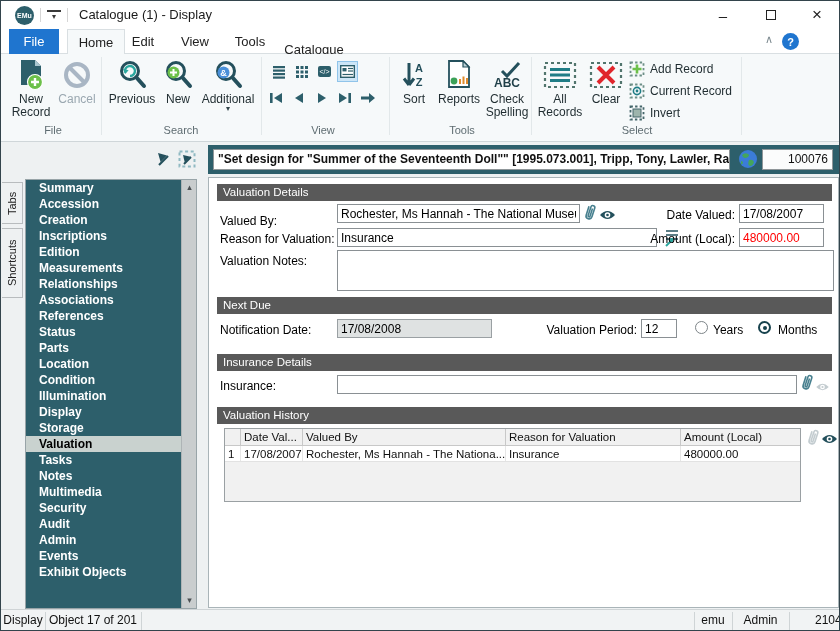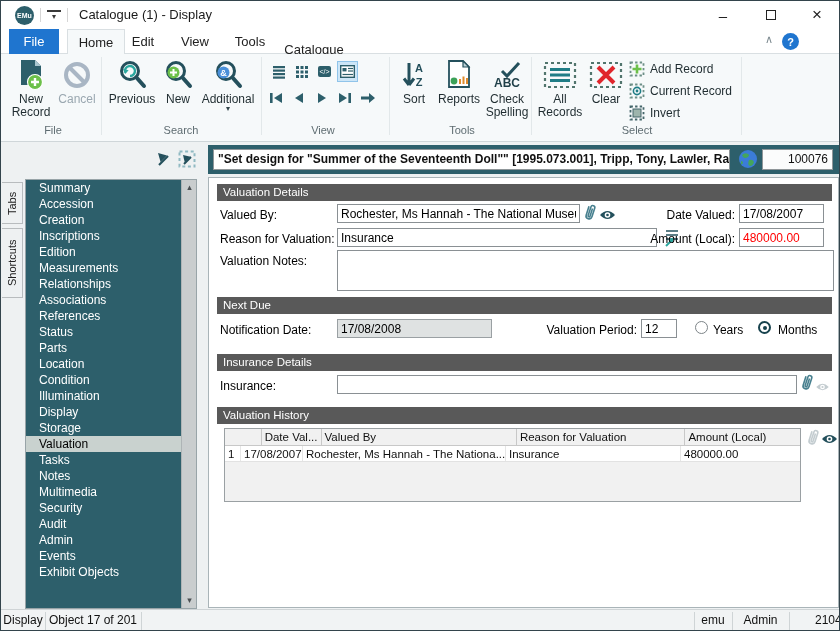--- a/index.html
+++ b/index.html
@@ -69,21 +69,21 @@
     font-family:"Liberation Sans",sans-serif;padding:0 3px;color:#000;}
   .fin.gray{background:#dfe2e2;border-color:#9aa0a3;}
   .fin.red{color:#f00;}
   .notes{position:absolute;border:1px solid #8a9094;background:#fff;}
   .radio{position:absolute;width:13px;height:13px;border-radius:50%;border:1px solid #7d8488;background:#fff;}
   .radio.checked{border:2px solid #17424d;}
   .radio.checked::after{content:"";position:absolute;left:2.5px;top:2.5px;width:4px;height:4px;border-radius:50%;background:#17424d;}
 
   
   .htable{position:absolute;left:15px;top:250px;width:577px;height:74px;border:1px solid #9aa0a3;background:#f1f1f1;}
-  .hrow{display:flex;height:17px;background:#f1f1f1;border-bottom:1px solid #c8c8c8;padding-left:21px;}
+  .hrow{display:flex;height:17px;background:#f1f1f1;border-bottom:1px solid #c8c8c8;}
   .drow{display:flex;height:16px;background:#fff;border-bottom:1px solid #e2e2e2;}
   .hcell,.dcell{font-size:11.5px;line-height:16px;padding:0 3px;border-right:1px solid #c8c8c8;
     white-space:nowrap;overflow:hidden;}
   .dcell{border-right:1px solid #e6e6e6;}
 
   
   .statusbar{left:0;top:608px;width:838px;height:22px;background:#f1f3f4;border-top:1px solid #cfd4d6;}
   .scell{position:absolute;top:0;height:22px;font-size:12px;line-height:21px;color:#111;}
   .ssep{position:absolute;top:2px;width:1px;height:18px;background:#cfd4d6;}
 </style>
@@ -362,21 +362,21 @@
   </div>
 
   <div class="abs vtab" style="left:1px;top:181px;width:21px;height:42px;">
     <span>Tabs</span>
   </div>
   <div class="abs vtab" style="left:1px;top:227px;width:21px;height:70px;">
     <span>Shortcuts</span>
   </div>
 
   <div class="abs sidebar">
-    <div style="width:155px;">
+    <div style="width:155px;font-weight:bold;">
       <div class="sideitem">Summary</div>
       <div class="sideitem">Accession</div>
       <div class="sideitem">Creation</div>
       <div class="sideitem">Inscriptions</div>
       <div class="sideitem">Edition</div>
       <div class="sideitem">Measurements</div>
       <div class="sideitem">Relationships</div>
       <div class="sideitem">Associations</div>
       <div class="sideitem">References</div>
       <div class="sideitem">Status</div>
@@ -399,21 +399,21 @@
     <div class="sscroll">
       <div class="sarrow" style="top:0;">▴</div>
       <div class="sarrow" style="bottom:0;">▾</div>
     </div>
   </div>
 
   <div class="abs panel">
 
     <div class="sechdr" style="top:6px;">Valuation Details</div>
 
-    <div class="flabel" style="left:11px;top:30px;">Valued By:</div>
+    <div class="flabel" style="left:11px;top:36px;">Valued By:</div>
     <input class="fin" style="left: 128px; top: 26px; width: 243px;" readonly="" value="Rochester, Ms Hannah - The National Museum">
     <span class="abs" style="left:374px;top:25px;">
       <svg width="14" height="20" viewBox="0 0 14 20">
         <path d="M4 4 v9 a3 3 0 0 0 6 0 V4 a2 2 0 0 0 -4 0 v9 a1 1 0 0 0 2 0 V5" fill="none" stroke="#48808f" stroke-width="1.6" transform="rotate(18 7 10)"></path>
       </svg>
     </span>
     <span class="abs" style="left:390px;top:29px;">
       <svg width="17" height="12" viewBox="0 0 17 12">
         <path d="M1 6 Q8.5 -2 16 6 Q8.5 14 1 6 Z" fill="#24505c"></path>
         <circle cx="8.5" cy="6" r="2.8" fill="#fff"></circle>

